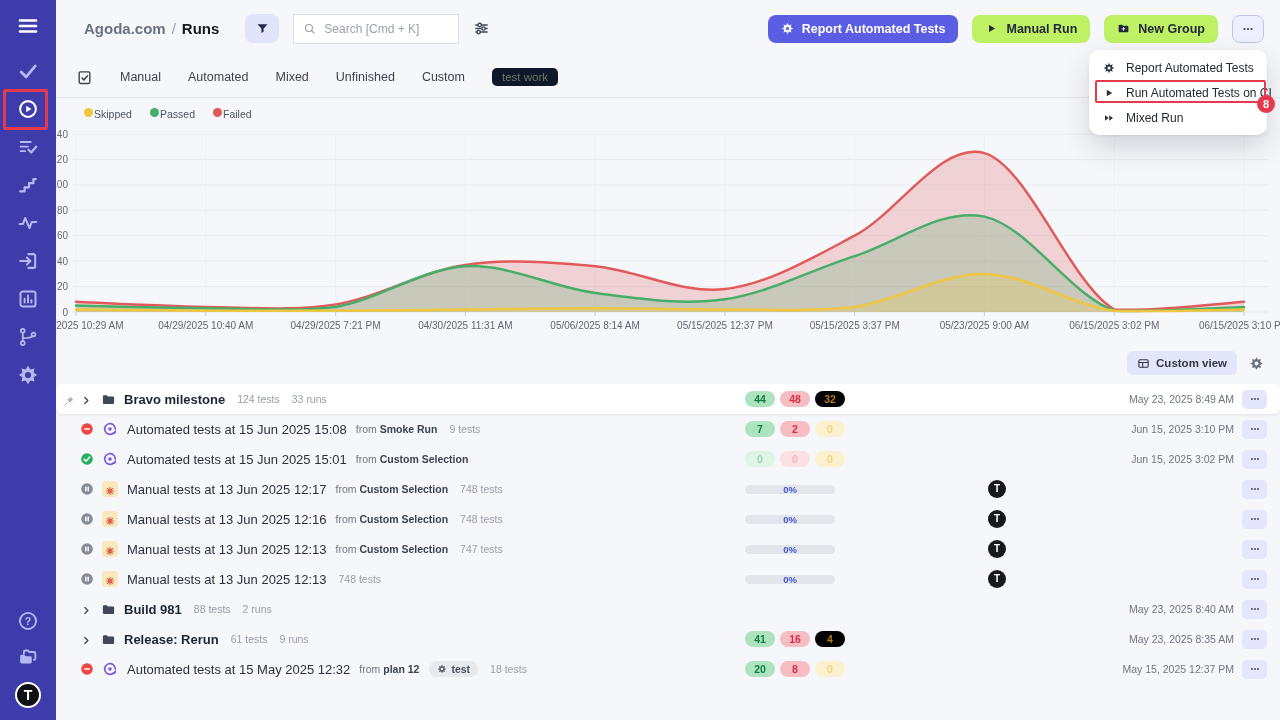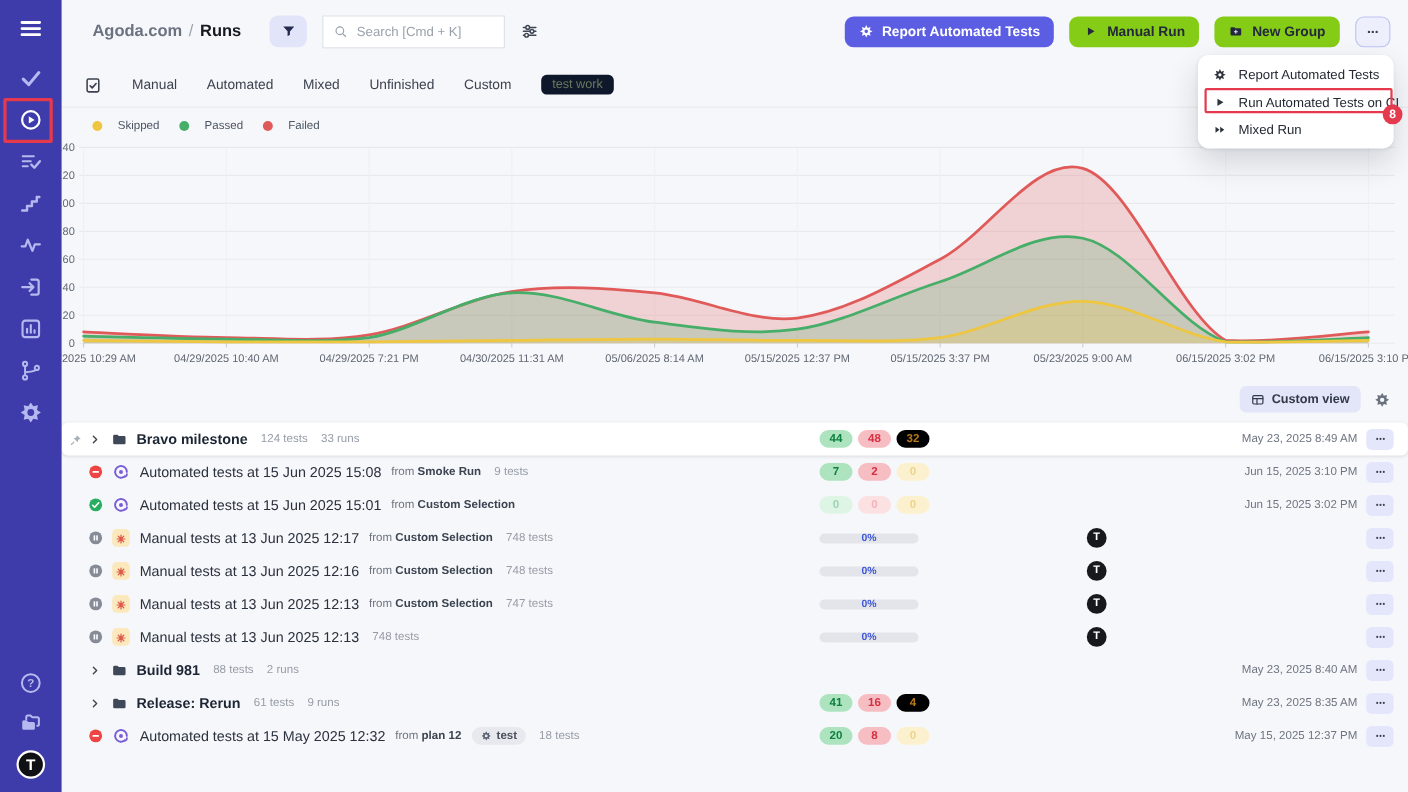--- a/index.html
+++ b/index.html
@@ -24,31 +24,31 @@
   .filter-btn .i{width:15px;height:15px}
   .search{display:flex;align-items:center;gap:6px;width:146px;height:28px;background:#fff;border:1px solid #dcdfe6;border-radius:0;padding:0 9px;color:#9aa1ab;flex:none}
   .search .i{width:13px;height:13px;flex:none}
   .search input{border:none;outline:none;width:100%;font-family:"Liberation Sans",sans-serif;font-size:12px;color:#374151;background:transparent}
   .search input::placeholder{color:#9aa1ab}
   .sliders{width:17px;height:17px;color:#3f4754;cursor:pointer;flex:none}
   .actions{margin-left:auto;display:flex;align-items:center;gap:14px}
   .btn{display:inline-flex;align-items:center;gap:8px;height:28px;padding:0 13px;border:none;border-radius:8px;font-family:"Liberation Sans",sans-serif;font-size:12.5px;font-weight:700;cursor:pointer;white-space:nowrap}
   .btn .i{width:13px;height:13px}
   .btn.primary{background:#5b5de3;color:#fff}
-  .btn.light{background:#84cc16;color:#23283a}
+  .btn.light{background:#bef264;color:#23283a}
   .btn.more-btn{padding:0 8px;background:#edeffc;border:1px solid #bdc4f2;color:#3c4350}
   .btn.more-btn .i{width:14px;height:14px}
   
   .tabsrow{display:flex;align-items:center;gap:27px;height:40px;padding:0 20px;border-bottom:1px solid #e8eaef}
   .tabs-ic{width:17px;height:17px;color:#3c434f;cursor:pointer}
   .tab{font-size:12.5px;font-weight:500;color:#3c434f;cursor:pointer;white-space:nowrap}
   .tab-badge{background:#0f172a;color:#69795f;font-size:11.5px;font-weight:500;padding:3px 10px;border-radius:5px;cursor:pointer}
   
   .legend{display:flex;gap:18px;align-items:center;padding:8px 0 0 28px;height:16px}
-  .lg-item{display:flex;gap:14px;align-items:center;font-size:10.5px;color:#4b5563}
+  .lg-item{display:flex;gap:1px;font-size:10.5px;color:#4b5563}
   .lg-dot{width:9px;height:9px;border-radius:50%}
   .chart{margin-top:2px}
   .chart svg{display:block;font-family:"Liberation Sans",sans-serif}
   
   .viewbar{display:flex;justify-content:flex-end;align-items:center;gap:12px;padding:12px 16px 0 0;height:26px}
   .cv-btn{display:inline-flex;align-items:center;gap:6px;background:#e3e5f8;border:none;border-radius:6px;height:24px;padding:0 10px;font-family:"Liberation Sans",sans-serif;font-size:11.5px;font-weight:700;color:#323947;cursor:pointer}
   .cv-btn .i{width:13px;height:13px}
   .vb-gear{width:15px;height:15px;color:#6a7280;cursor:pointer;border:none;background:transparent;padding:0}
   .vb-gear .i{width:15px;height:15px;display:block}
   

